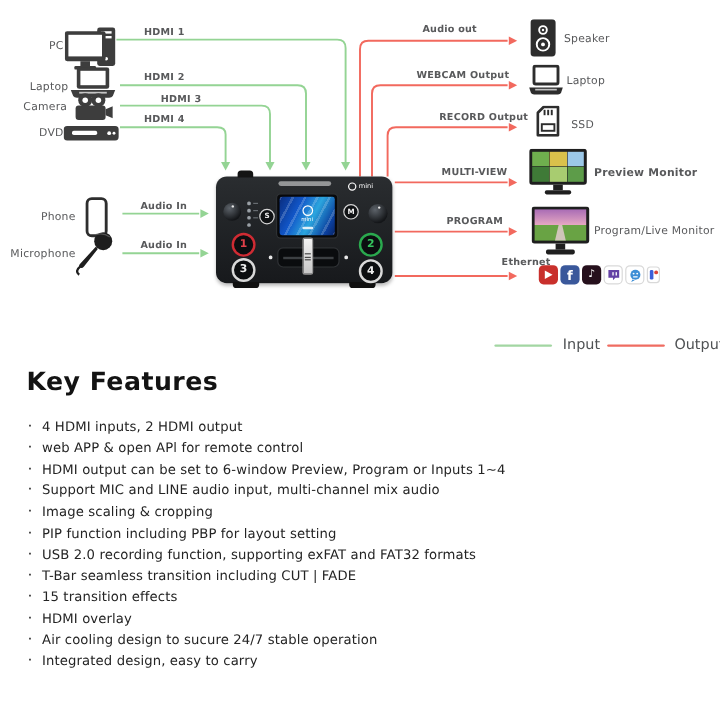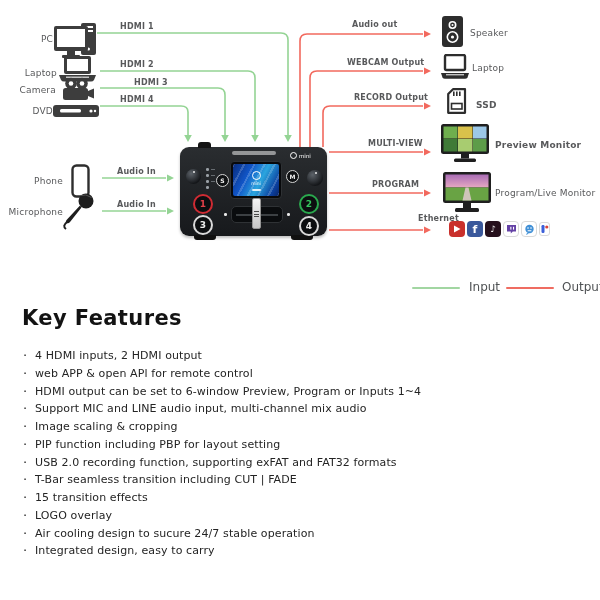--- a/index.html
+++ b/index.html
@@ -106,21 +106,21 @@
   <span class="dev-label ra" style="left:8px;top:207px;width:55px;">Microphone</span>
 
   <span class="line-label" style="left:120px;top:22px;">HDMI 1</span>
   <span class="line-label" style="left:120px;top:60px;">HDMI 2</span>
   <span class="line-label" style="left:120px;top:78px;padding-left:14px;">HDMI 3</span>
   <span class="line-label" style="left:120px;top:95px;">HDMI 4</span>
   <span class="line-label" style="left:117px;top:167px;">Audio In</span>
   <span class="line-label" style="left:117px;top:200px;">Audio In</span>
   <span class="line-label" style="left:352px;top:20px;">Audio out</span>
   <span class="line-label" style="left:347px;top:58px;">WEBCAM Output</span>
-  <span class="line-label" style="left:354px;top:93px;">RECORD Output</span>
+  <span class="line-label" style="left:366px;top:93px;">RECORD Output</span>
   <span class="line-label" style="left:368px;top:139px;">MULTI-VIEW</span>
   <span class="line-label" style="left:372px;top:180px;">PROGRAM</span>
   <span class="line-label" style="left:370px;top:214px;margin-left:48px;">Ethernet</span>
 
   <svg class="icon" style="left:54px;top:22px;" width="46" height="37">
     <rect x="27" y="1" width="15" height="32" rx="2" fill="#3d3d3d"></rect>
     <rect x="30" y="4" width="9" height="2" fill="#fff"></rect>
       <rect x="30" y="8" width="9" height="2" fill="#fff"></rect>
     <circle cx="34.5" cy="27" r="1.5" fill="#fff"></circle>
     <rect x="0" y="4" width="34" height="25" rx="2" fill="#3d3d3d"></rect>
@@ -230,21 +230,21 @@
   </svg>
   <span class="dev-label" style="left:472px;top:63px;">Laptop</span>
 
   <svg class="icon" style="left:446px;top:88px;" width="22" height="26">
     <path d="M7,1.2 H19 V24.8 H2.2 V6 Z" fill="none" stroke="#2d2d2d" stroke-width="2.2" stroke-linejoin="round"></path>
     <rect x="7" y="3.5" width="1.6" height="4.5" fill="#2d2d2d"></rect>
     <rect x="10" y="3.5" width="1.6" height="4.5" fill="#2d2d2d"></rect>
     <rect x="13" y="3.5" width="1.6" height="4.5" fill="#2d2d2d"></rect>
     <rect x="5.5" y="15.5" width="10.5" height="5.5" fill="none" stroke="#2d2d2d" stroke-width="1.6"></rect>
   </svg>
-  <span class="dev-label" style="left:476px;top:100px;font-weight:bold;">SSD</span>
+  <span class="dev-label" style="left:476px;top:100px;">SSD</span>
 
   <svg class="icon" style="left:441px;top:124px;" width="50" height="39">
     <rect x="0" y="0" width="48" height="30" rx="2.5" fill="#1f1f1f"></rect>
     <rect x="2.5" y="2.5" width="14" height="12" fill="#6fae4e"></rect>
     <rect x="17" y="2.5" width="14.5" height="12" fill="#d9c14b"></rect>
     <rect x="32" y="2.5" width="13.5" height="12" fill="#9cc8e8"></rect>
     <rect x="2.5" y="15" width="14" height="12.5" fill="#3f7a37"></rect>
     <rect x="17" y="15" width="14.5" height="12.5" fill="#a8cc70"></rect>
     <rect x="32" y="15" width="13.5" height="12.5" fill="#5d9c49"></rect>
     <rect x="20" y="30" width="8" height="4.5" fill="#1f1f1f"></rect>
@@ -310,19 +310,19 @@
     <ul>
       <li>4 HDMI inputs, 2 HDMI output</li>
       <li>web APP &amp; open APl for remote control</li>
       <li>HDMI output can be set to 6-window Preview, Program or Inputs 1~4</li>
       <li>Support MIC and LINE audio input, multi-channel mix audio</li>
       <li>Image scaling &amp; cropping</li>
       <li>PIP function including PBP for layout setting</li>
       <li>USB 2.0 recording function, supporting exFAT and FAT32 formats</li>
       <li>T-Bar seamless transition including CUT | FADE</li>
       <li>15 transition effects</li>
-      <li>LOGO overlay</li>
+      <li>HDMI overlay</li>
       <li>Air cooling design to sucure 24/7 stable operation</li>
       <li>Integrated design, easy to carry</li>
     </ul>
   </div>
 
 </div>
 
 </body></html>

